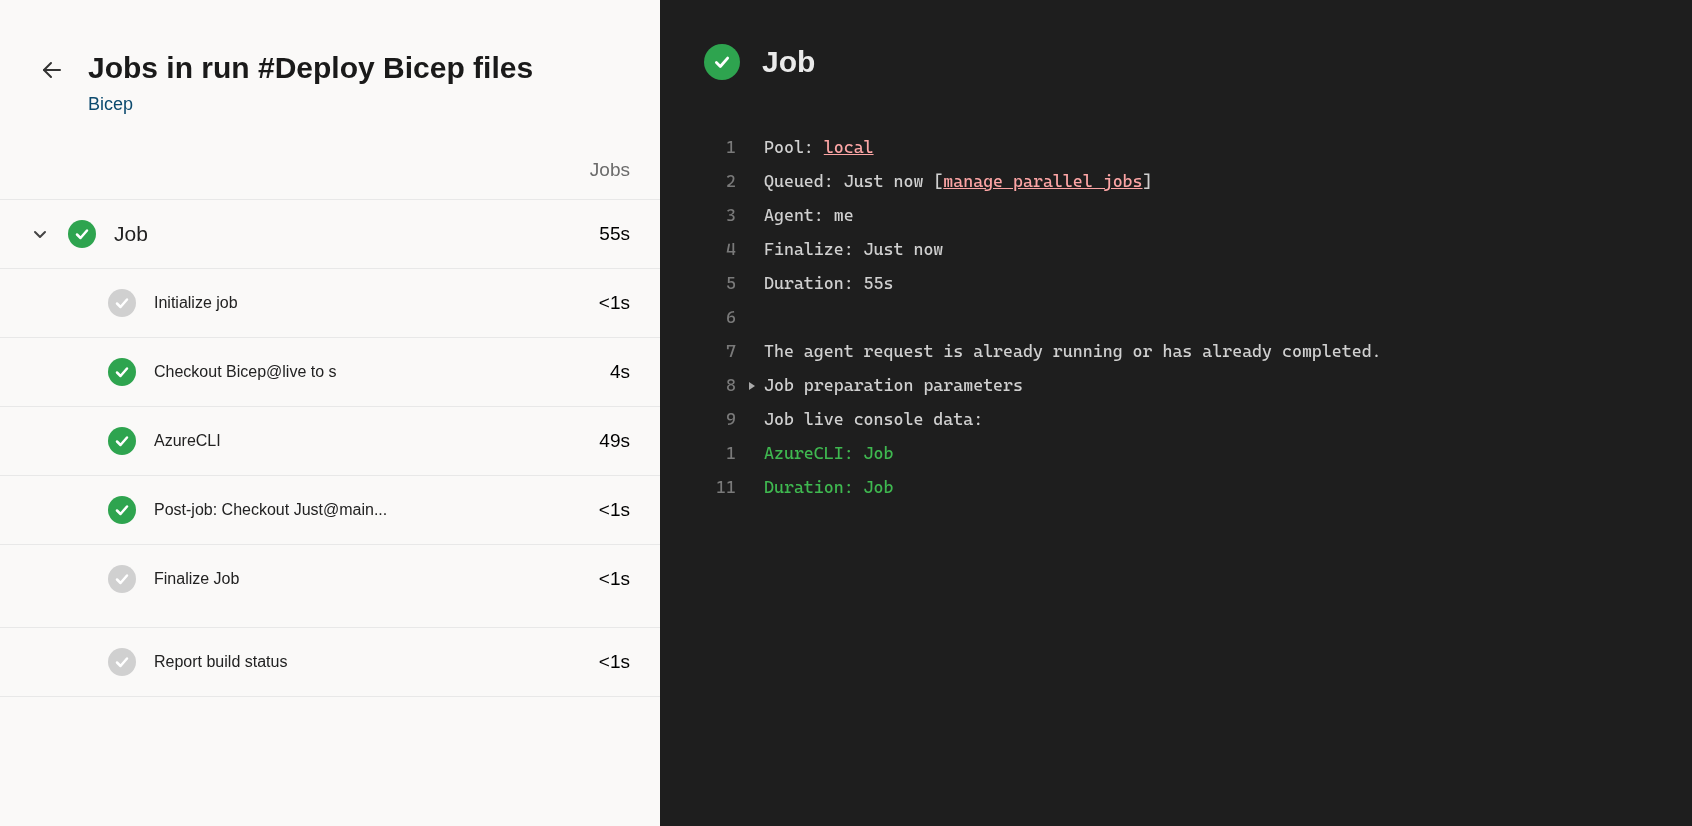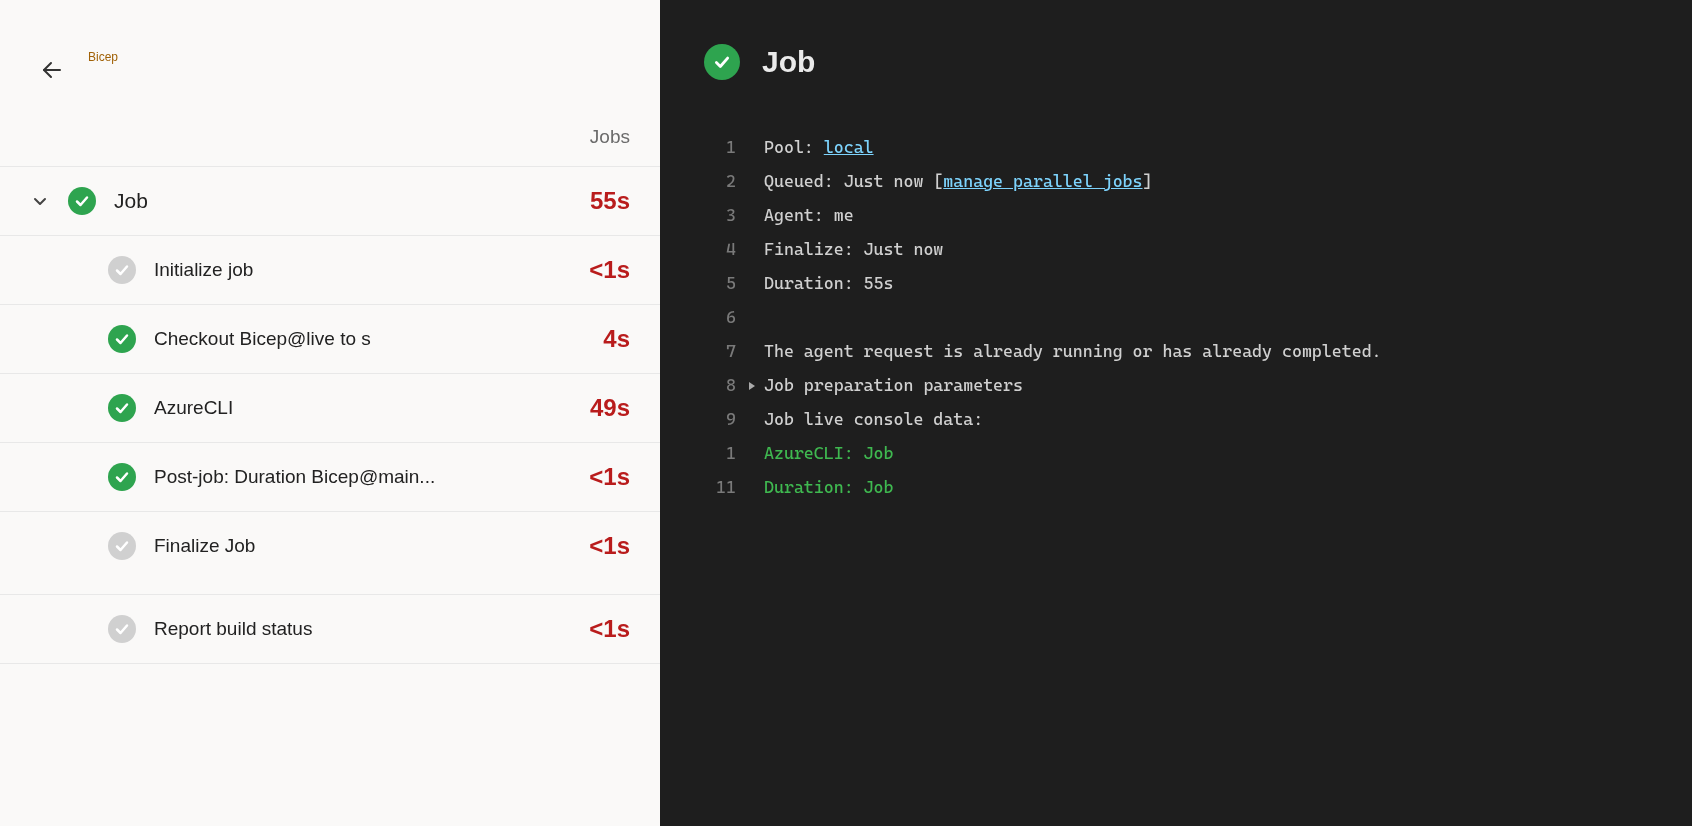--- a/index.html
+++ b/index.html
@@ -6,67 +6,68 @@
   html, body { width: 100%; height: 100%; font-family: "Segoe UI", -apple-system, sans-serif; }
   body { display: flex; width: 1692px; height: 826px; overflow: hidden; }
 
   
   .left-panel { width: 660px; background: #faf9f8; display: flex; flex-direction: column; }
   .header { padding: 50px 30px 30px 40px; display: flex; align-items: flex-start; gap: 24px; }
   .back-arrow { width: 24px; height: 24px; margin-top: 8px; cursor: pointer; flex-shrink: 0; }
   .back-arrow svg { width: 24px; height: 24px; }
   .header-text { display: flex; flex-direction: column; gap: 8px; }
   .title { font-size: 30px; font-weight: 600; color: #1a1a1a; line-height: 1.2; }
-  .subtitle { font-size: 12px; color: #a16207; }
+  .subtitle { font-size: 18px; color: #0c4a6e; }
   .section-label { font-size: 19px; color: #6b6b6b; padding: 14px 30px 18px 30px; text-align: right; }
 
   .job-list { display: flex; flex-direction: column; }
   .job-row { display: flex; align-items: center; padding: 20px 30px 20px 30px; border-top: 1px solid #e8e8e8; cursor: pointer; gap: 18px; }
   .job-row:last-child { border-bottom: 1px solid #e8e8e8; margin-top: 14px; }
   .chevron { width: 20px; height: 20px; flex-shrink: 0; display: flex; align-items: center; justify-content: center; }
   .chevron svg { width: 16px; height: 16px; }
   .status-icon { width: 28px; height: 28px; border-radius: 50%; display: flex; align-items: center; justify-content: center; flex-shrink: 0; }
   .status-success { background: #2ea44f; }
   .status-neutral { background: #d0d0d0; }
   .status-icon svg { width: 16px; height: 16px; }
   .job-name { flex: 1; font-size: 20px; color: #222; white-space: nowrap; overflow: hidden; text-overflow: ellipsis; }
-  .job-duration { font-size: 24px; color: #b91c1c; white-space: nowrap; font-weight: bold; }
+  .job-duration { font-size: 19px; color: #000000; white-space: nowrap; }
   .step-row { padding-left: 108px; }
   .step-row .status-icon { width: 28px; height: 28px; }
-  .step-row .job-name { font-size: 19px; }
+  .step-row .job-name { font-size: 16px; }
   .parent-row .job-name { font-size: 21px; }
 
   
   .right-panel { flex: 1; background: #1e1e1e; color: #ccc; display: flex; flex-direction: column; padding: 44px 0 0 0; }
   .right-header { display: flex; align-items: center; gap: 22px; padding: 0 0 50px 44px; }
   .right-header .status-icon { width: 36px; height: 36px; }
   .right-header .status-icon svg { width: 18px; height: 18px; }
   .right-title { font-size: 30px; font-weight: 600; color: #eaeaea; }
 
   .log { font-family: "Cascadia Mono", Consolas, monospace; font-size: 17px; line-height: 2.0; padding-left: 40px; }
   .log-row { display: flex; align-items: baseline; }
   .ln { width: 40px; text-align: right; color: #7a7a7a; user-select: none; padding-right: 4px; }
   .gutter { width: 24px; display: flex; justify-content: center; color: #aaa; }
   .gutter svg { width: 10px; height: 10px; margin-top: 6px; }
   .content { flex: 1; color: #d0d0d0; white-space: pre; }
-  .content a { color: #7dd3fc; text-decoration: underline; }
+  .content a { color: #fca5a5; text-decoration: underline; }
   .content .green { color: #3fb950; }
 </style>
 </head>
 <body>
 
 <div class="left-panel">
   <div class="header">
     <div class="back-arrow">
       <svg viewBox="0 0 24 24" fill="none" stroke="#333" stroke-width="2" stroke-linecap="round" stroke-linejoin="round">
         <line x1="20" y1="12" x2="4" y2="12"></line>
           <polyline points="11 5 4 12 11 19"></polyline>
       </svg>
     </div>
     <div class="header-text">
+      <div class="title">Jobs in run #Deploy Bicep files</div>
       <div class="subtitle">Bicep</div>
     </div>
   </div>
 
   <div class="section-label">Jobs</div>
 
   <div class="job-list">
 
     <div class="job-row parent-row">
       <div class="chevron">
@@ -110,21 +111,21 @@
           </div>
           <div class="job-name">AzureCLI</div>
           <div class="job-duration">49s</div>
         </div>
         <div class="job-row step-row">
           <div class="status-icon status-success">
             <svg viewBox="0 0 16 16" fill="none" stroke="#fff" stroke-width="2.5" stroke-linecap="round" stroke-linejoin="round">
               <polyline points="3 8.5 6.5 12 13 4.5"></polyline>
             </svg>
           </div>
-          <div class="job-name">Post-job: Duration Bicep@main...</div>
+          <div class="job-name">Post-job: Checkout Just@main...</div>
           <div class="job-duration">&lt;1s</div>
         </div>
         <div class="job-row step-row">
           <div class="status-icon status-neutral">
             <svg viewBox="0 0 16 16" fill="none" stroke="#fff" stroke-width="2.5" stroke-linecap="round" stroke-linejoin="round">
               <polyline points="3 8.5 6.5 12 13 4.5"></polyline>
             </svg>
           </div>
           <div class="job-name">Finalize Job</div>
           <div class="job-duration">&lt;1s</div>

